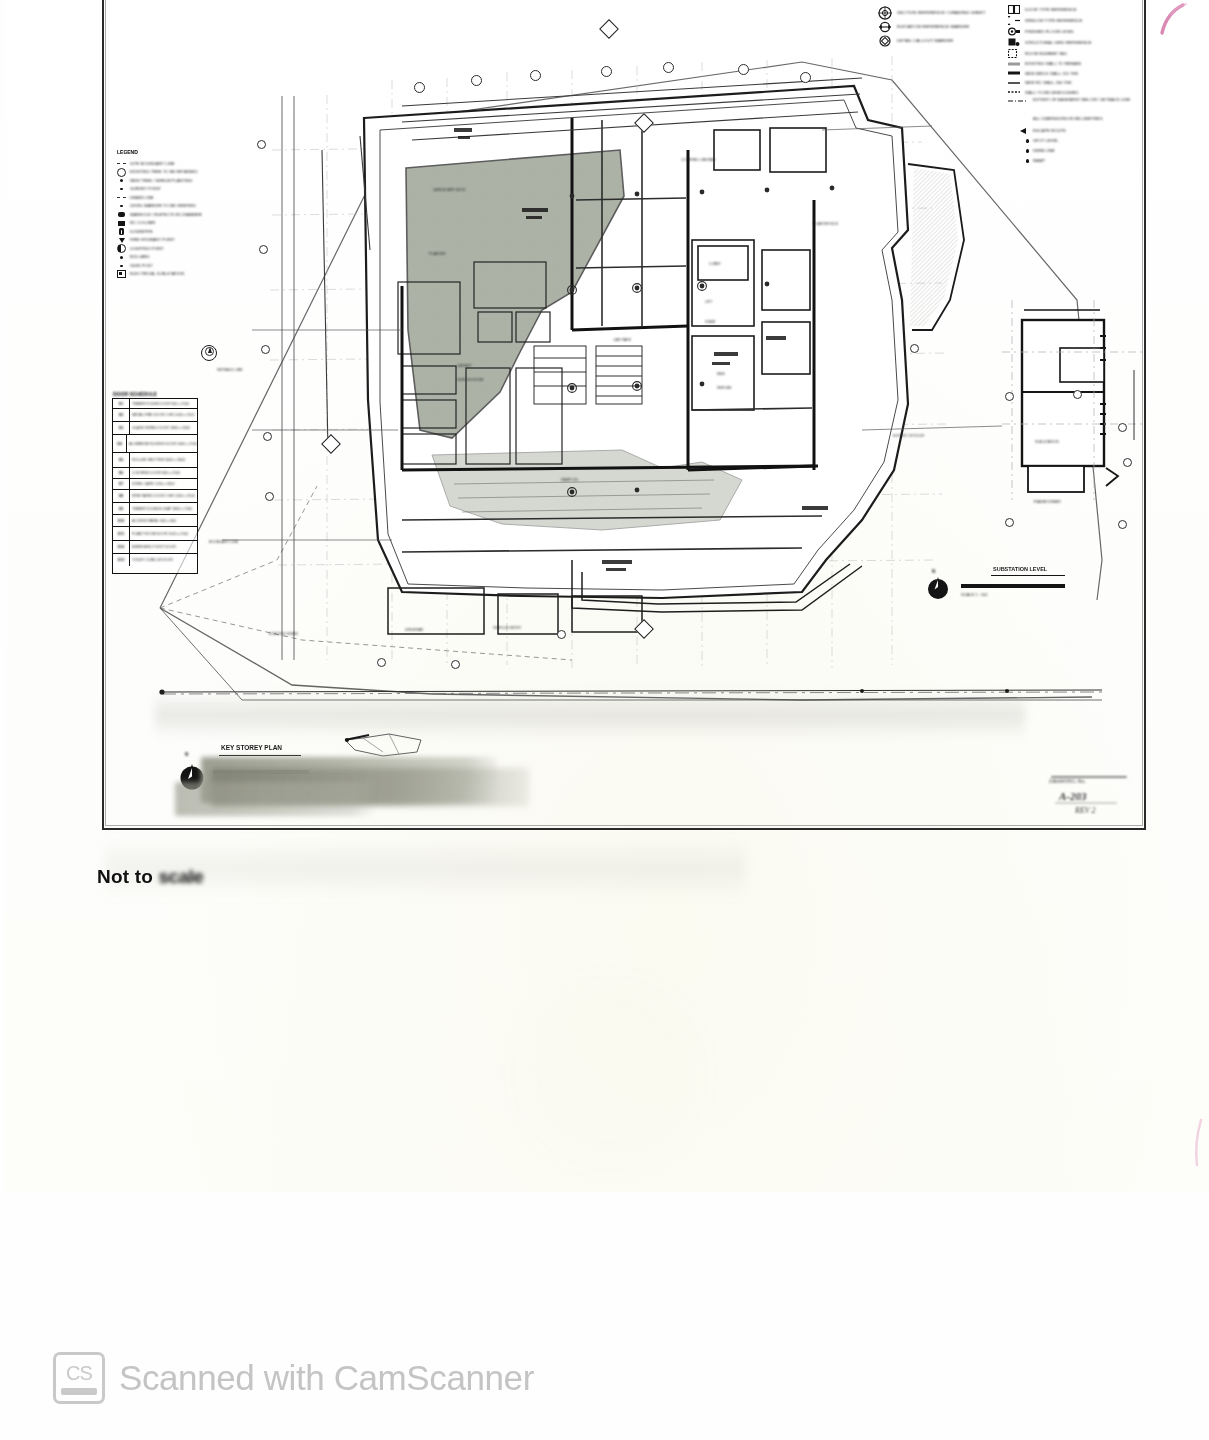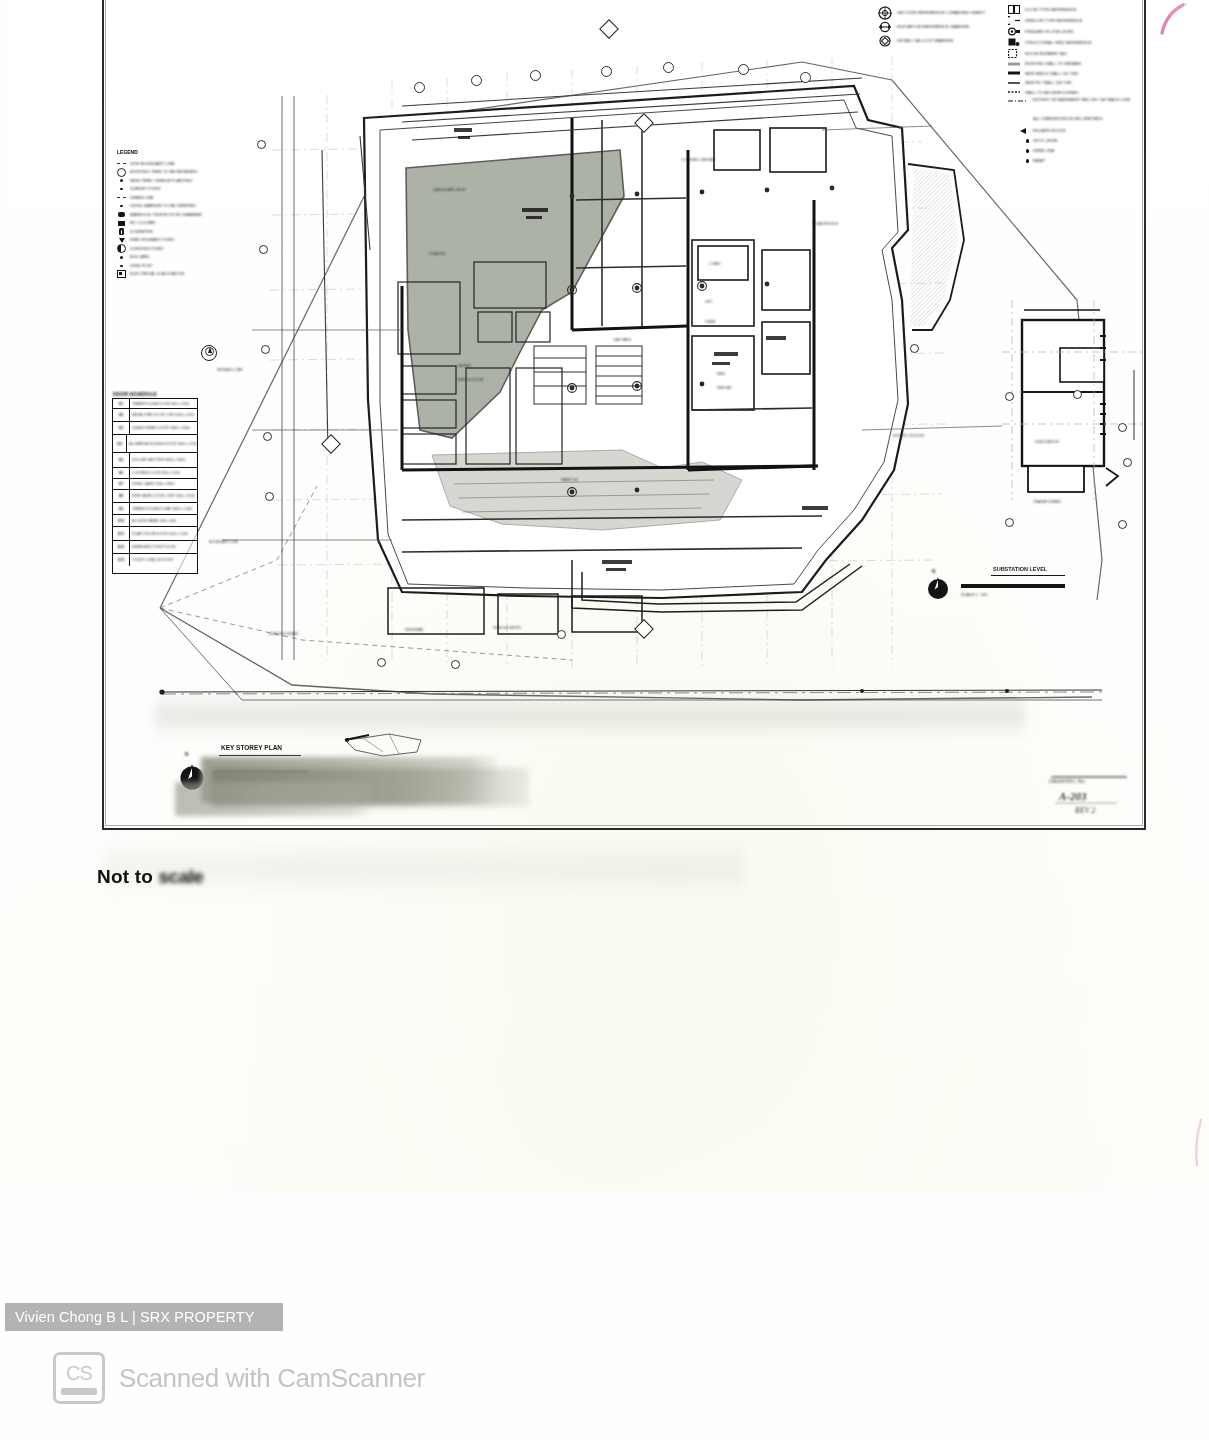--- a/index.html
+++ b/index.html
@@ -137,21 +137,21 @@
     width:52px;height:52px;border-radius:7px;border:3.5px solid #c9c9c9;
     box-sizing:border-box;position:relative;background:transparent;
   }
   #cs-logo .cs-letters{
     position:absolute;left:0;right:0;top:7px;text-align:center;
     font-size:20px;font-weight:normal;color:#c9c9c9;letter-spacing:-1px;
   }
   #cs-logo .cs-bar{
     position:absolute;left:5px;right:5px;bottom:6px;height:7px;background:#c9c9c9;border-radius:2px;
   }
-  #cs-text{font-size:26px;color:#c4c4c4;letter-spacing:-.4px;white-space:nowrap;}
+  #cs-text{font-size:35px;color:#c4c4c4;letter-spacing:-.4px;white-space:nowrap;}
   
   .tiny{position:absolute;font-size:3.6px;color:#262626;filter:blur(.9px);white-space:nowrap;}
   .tiny5{position:absolute;font-size:4.6px;color:#1d1d1d;filter:blur(.8px);white-space:nowrap;}
 </style>
 </head>
 <body>
 
 <div id="scan-page">
   <div class="paper-noise"></div>
 
@@ -860,23 +860,20 @@
   <div class="pink-mark" style="left:1182px;top:1118px;">
     <svg width="26" height="50" viewBox="0 0 26 50">
       <path d="M14 2 C10 16 8 32 10 47" fill="none" stroke="#e7b6d0" stroke-width="2.4" stroke-linecap="round" opacity=".6"></path>
     </svg>
   </div>
 
   <div id="not-to-scale">
     <span>Not to </span><span class="blurred-tail">scale</span>
   </div>
 
-  <div id="author-watermark">
-    <span>Vivien Chong B L | SRX PROPERTY</span>
-  </div>
 
   <div id="camscanner">
     <div id="cs-logo">
       <div class="cs-letters">CS</div>
       <div class="cs-bar"></div>
     </div>
     <div id="cs-text">Scanned with CamScanner</div>
   </div>
 
 </div>

